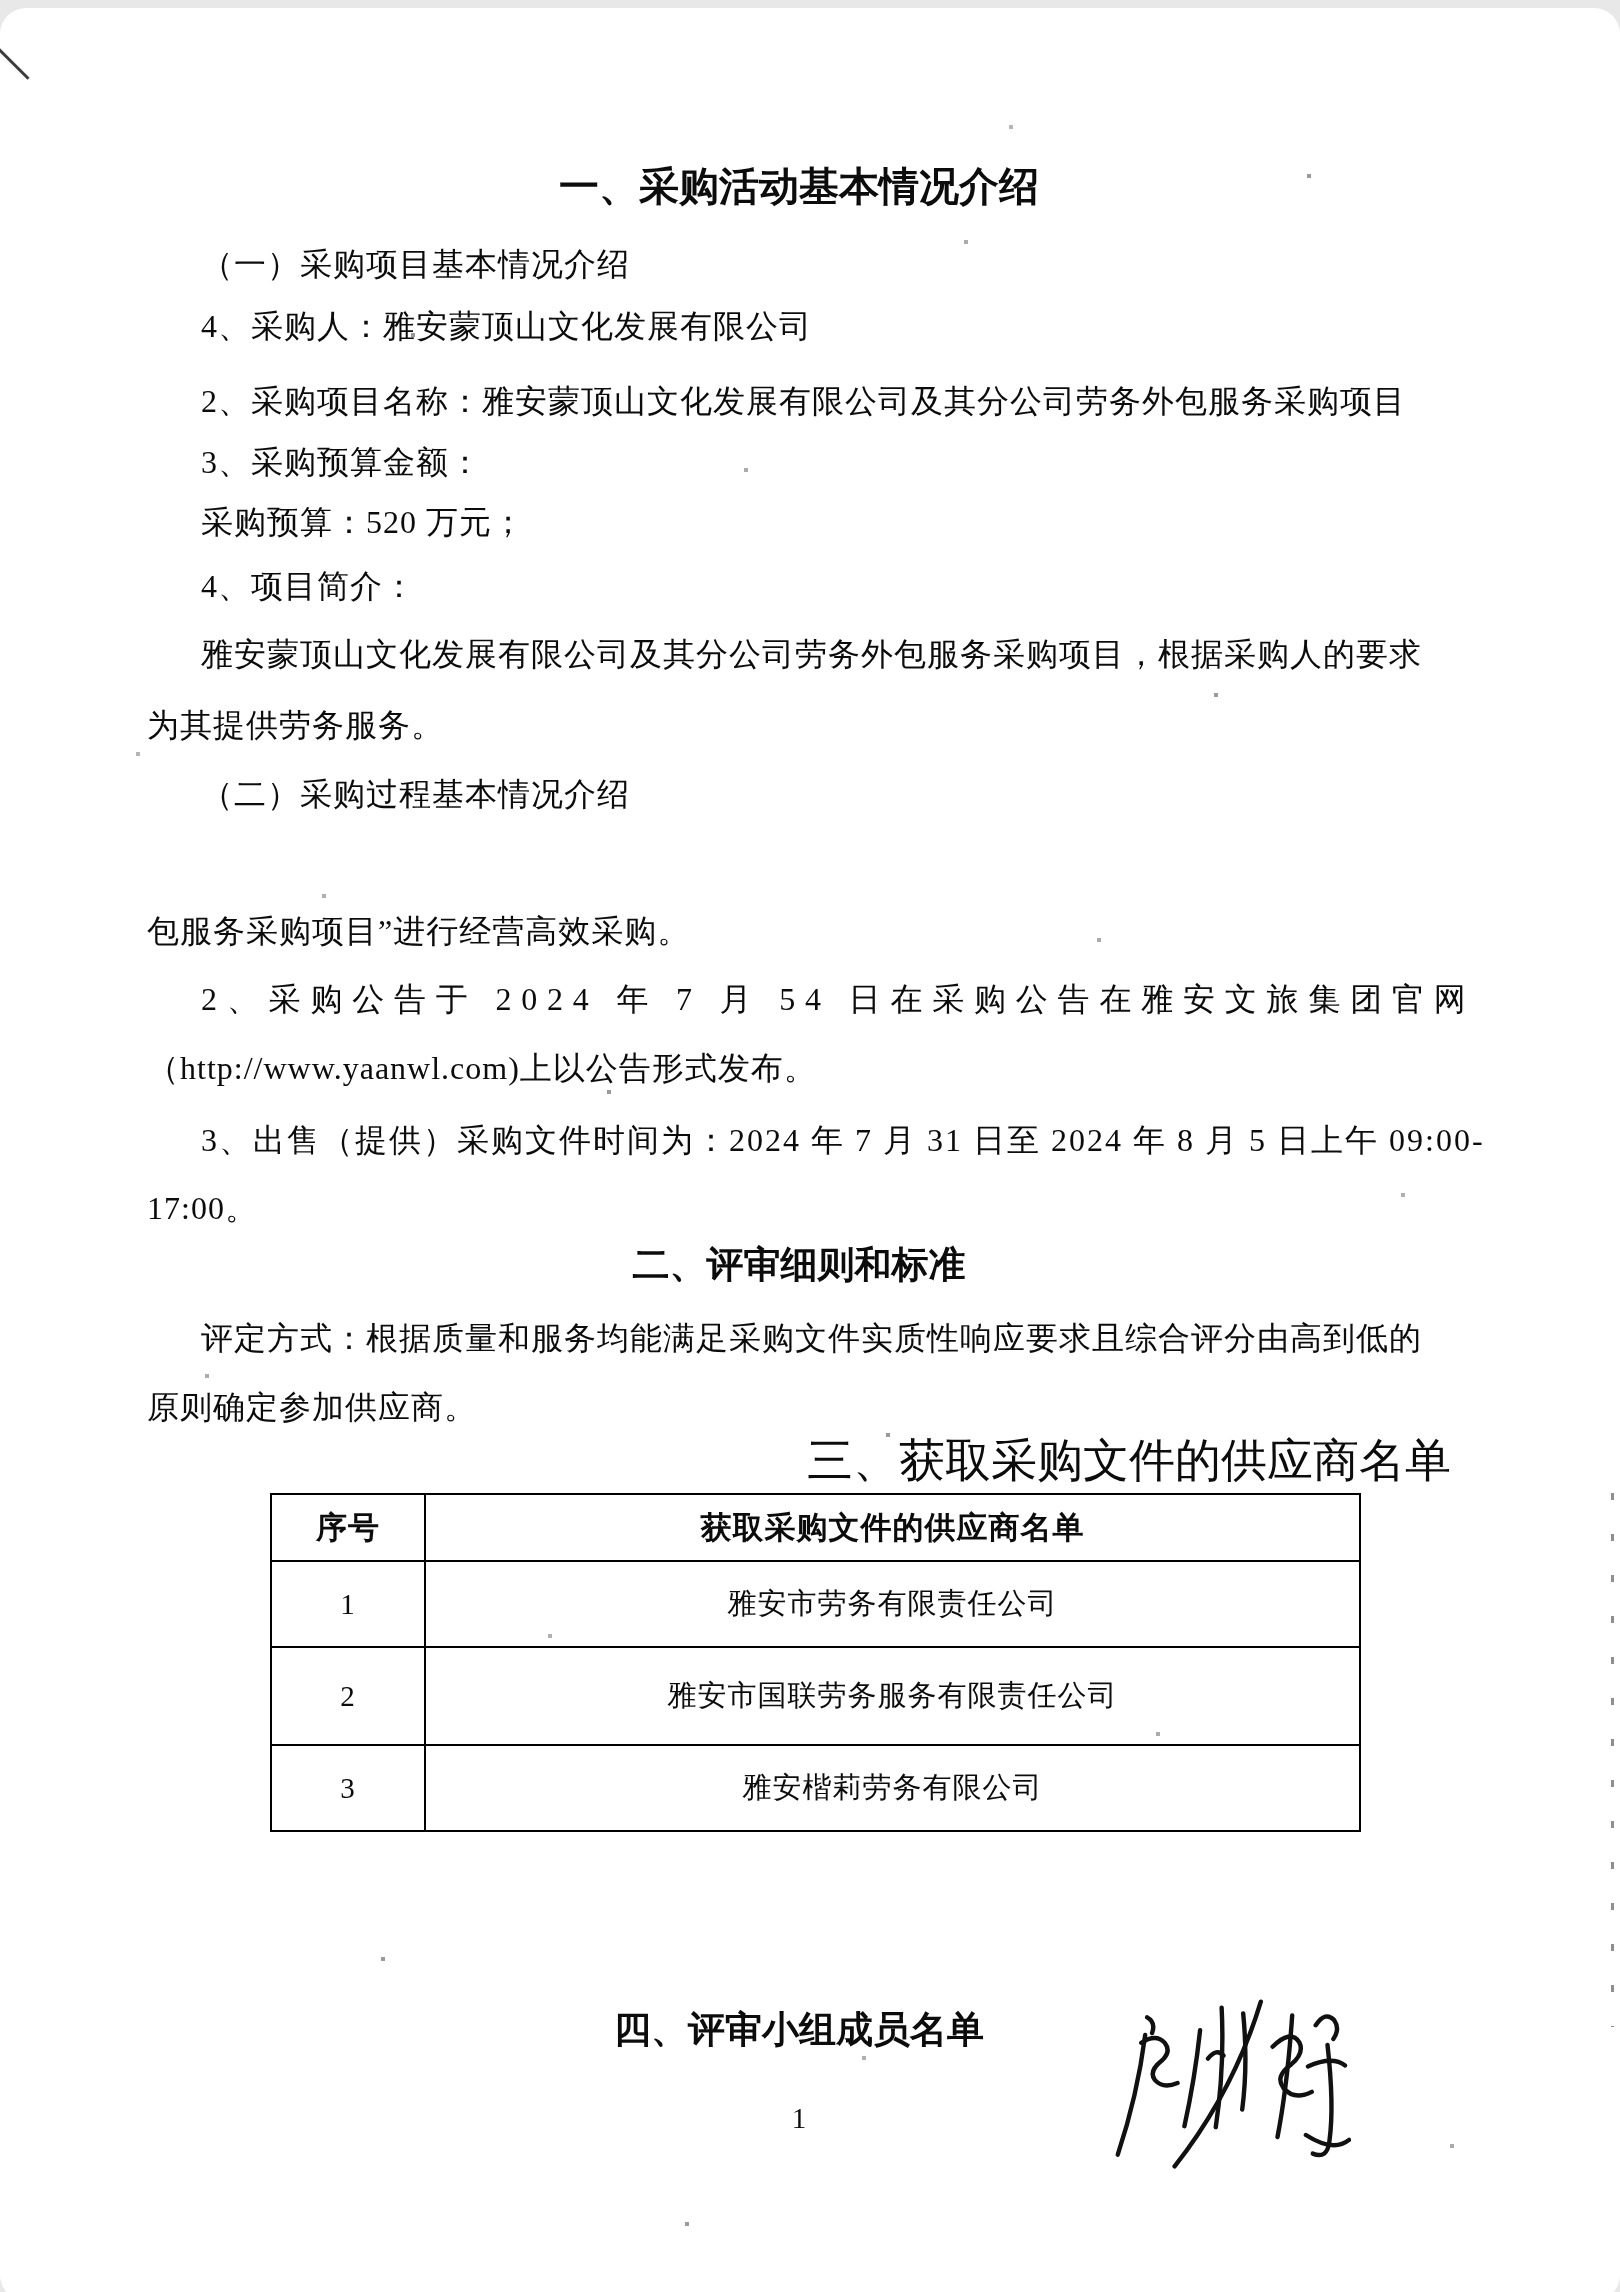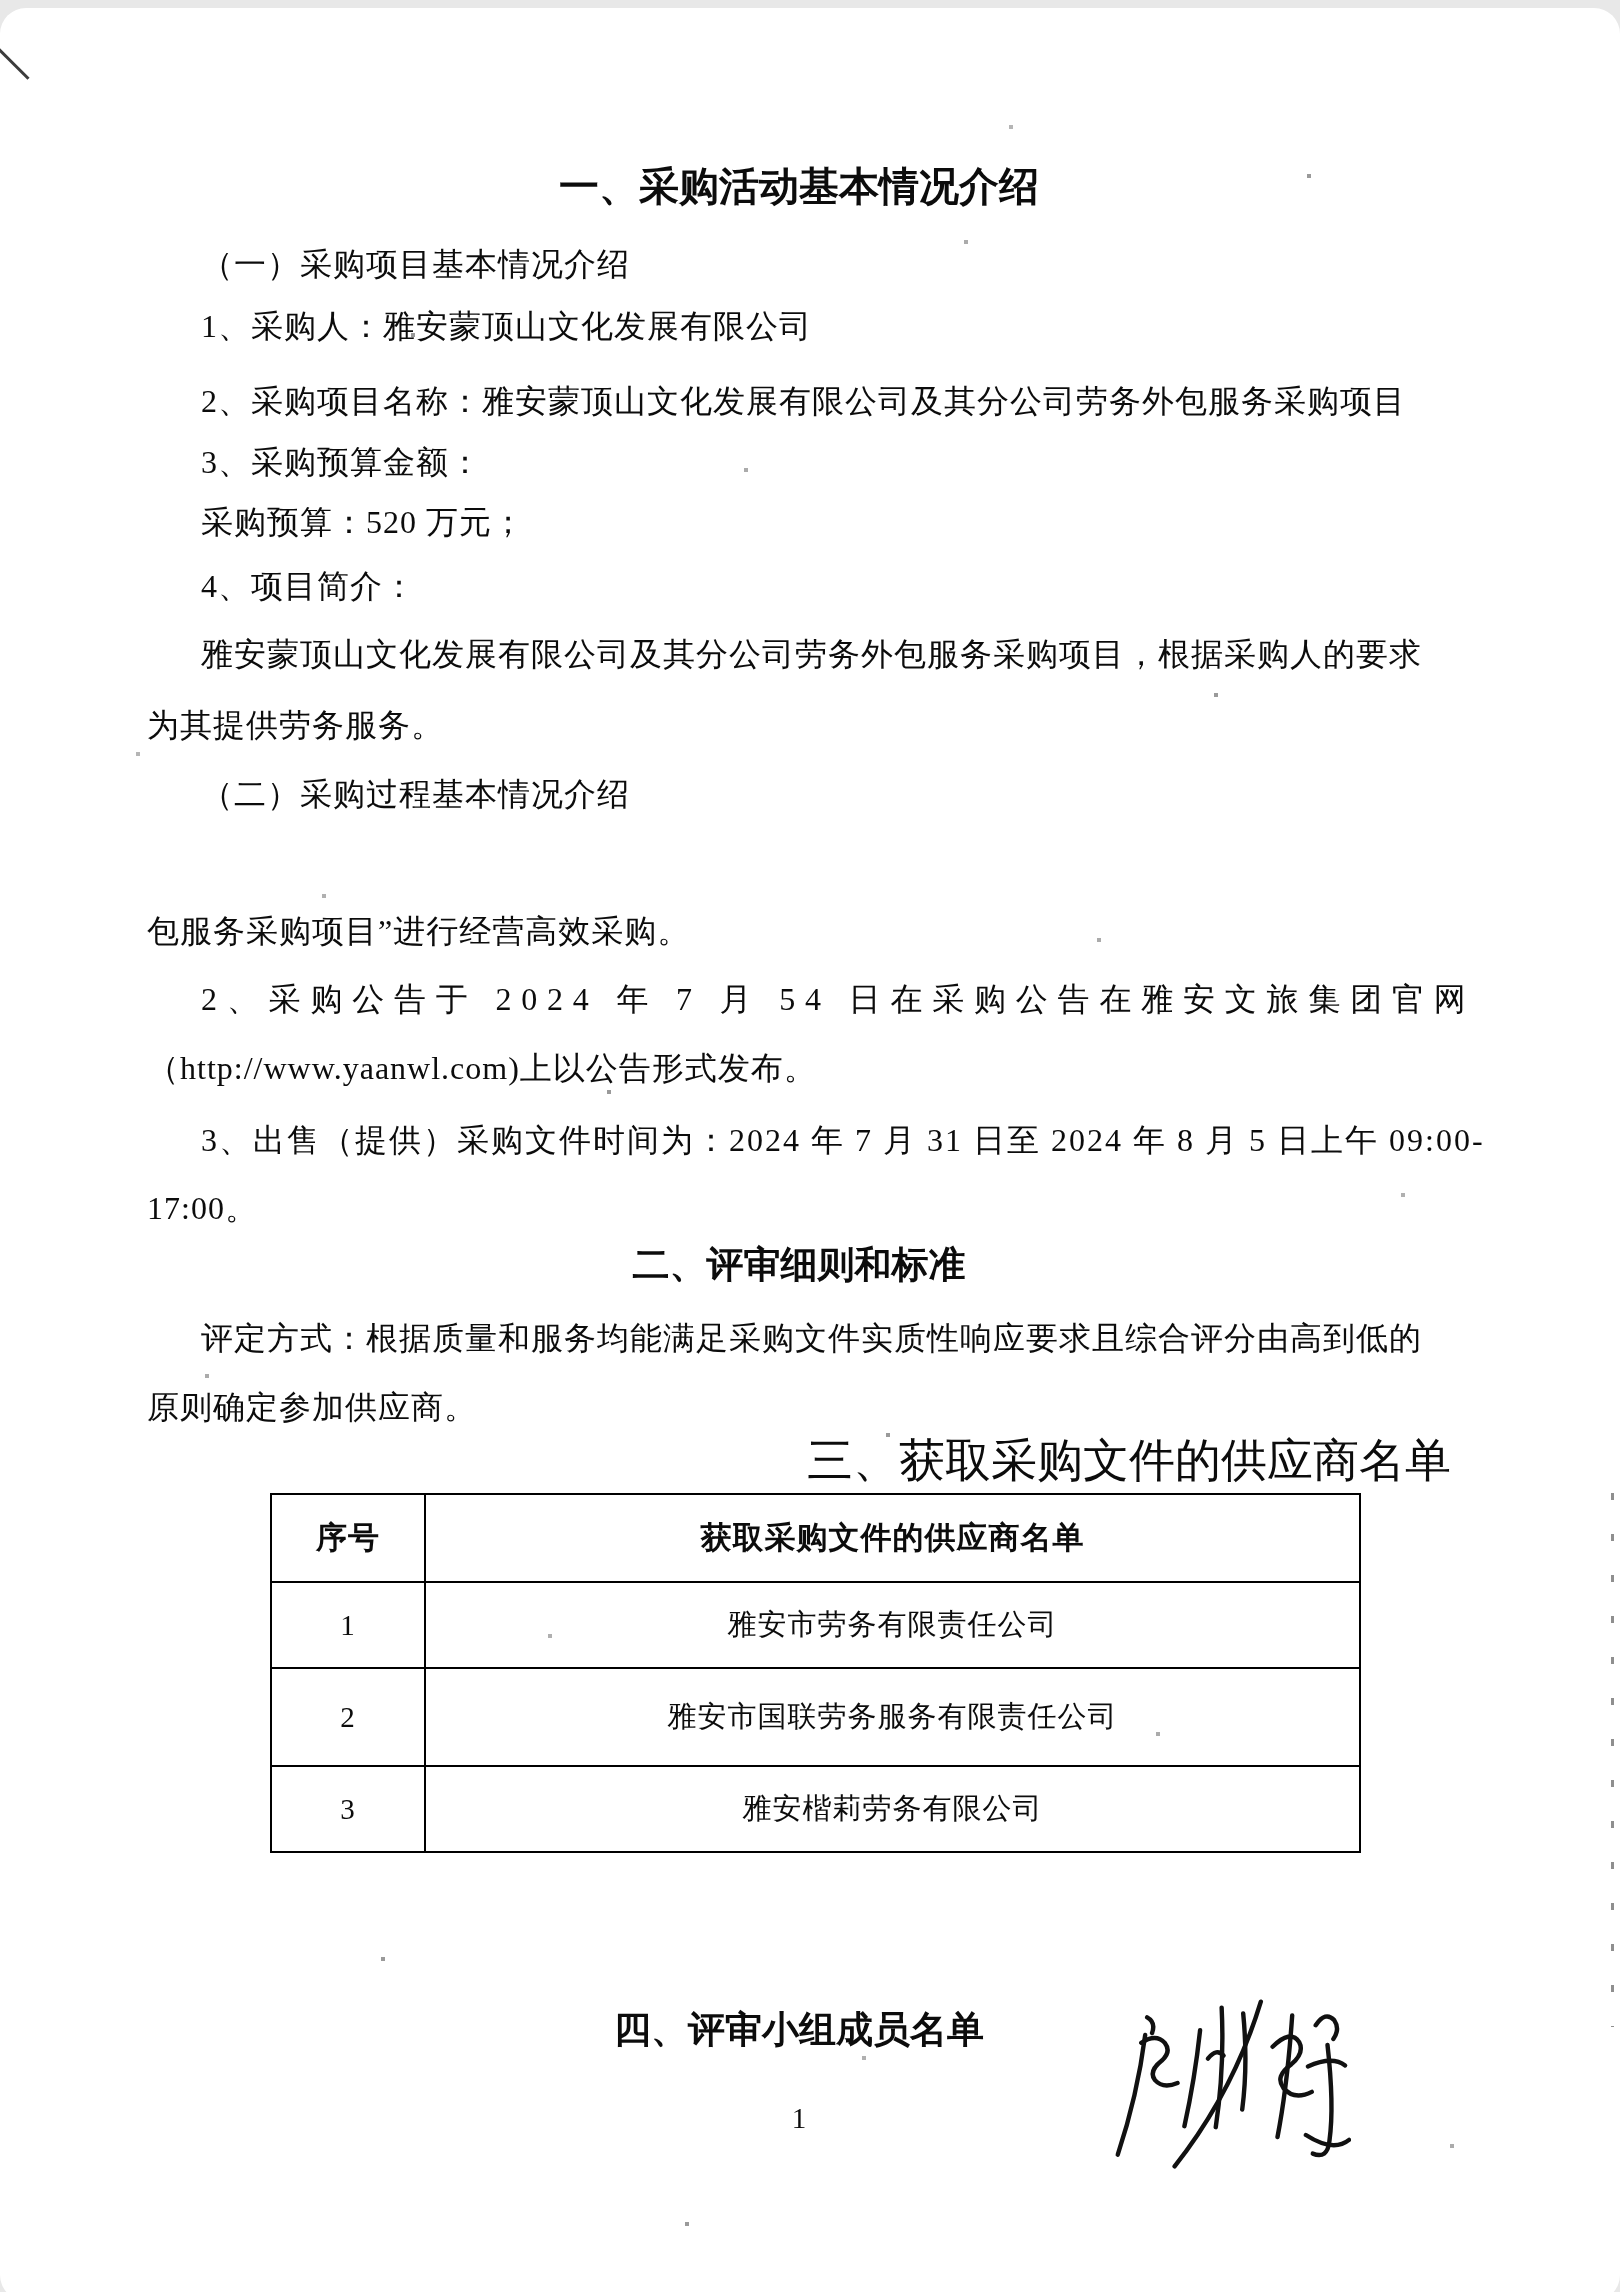--- a/index.html
+++ b/index.html
@@ -76,21 +76,21 @@
 
   <div class="corner-fold"></div>
   <div class="noise"></div>
   <div class="edge-ticks"></div>
 
   <div class="content">
 
     <div class="line h1 center" style="top:157px">一、采购活动基本情况介绍</div>
 
     <div class="line indent" style="top:235px">（一）采购项目基本情况介绍</div>
-    <div class="line indent" style="top:297px">1、采购人：雅安蒙顶山文化发展有限公司</div>
+    <div class="line indent" style="top:297px">4、采购人：雅安蒙顶山文化发展有限公司</div>
     <div class="line indent" style="top:372px">2、采购项目名称：雅安蒙顶山文化发展有限公司及其分公司劳务外包服务采购项目</div>
     <div class="line indent" style="top:433px">3、采购预算金额：</div>
     <div class="line indent" style="top:493px">采购预算：520 万元；</div>
     <div class="line indent" style="top:557px">4、项目简介：</div>
     <div class="line indent" style="top:625px">雅安蒙顶山文化发展有限公司及其分公司劳务外包服务采购项目，根据采购人的要求</div>
     <div class="line" style="top:696px">为其提供劳务服务。</div>
 
     <div class="line indent" style="top:765px">（二）采购过程基本情况介绍</div>
     <div class="line" style="top:902px">包服务采购项目”进行经营高效采购。</div>
     <div class="line indent spaced" style="top:970px">2、采购公告于 2024 年 7 月 54 日在采购公告在雅安文旅集团官网</div>
@@ -106,21 +106,21 @@
 
     <div class="line h4 center" style="top:2000px">四、评审小组成员名单</div>
   </div>
 
   <table class="suppliers">
     <colgroup>
         <col class="col-no">
         <col>
       </colgroup>
     <tbody>
-        <tr style="height:88px">
+        <tr style="height:67px">
       <th>序号</th>
       <th>获取采购文件的供应商名单</th>
     </tr>
     <tr style="height:86px">
       <td>1</td>
       <td>雅安市劳务有限责任公司</td>
     </tr>
     <tr style="height:98px">
       <td>2</td>
       <td>雅安市国联劳务服务有限责任公司</td>

